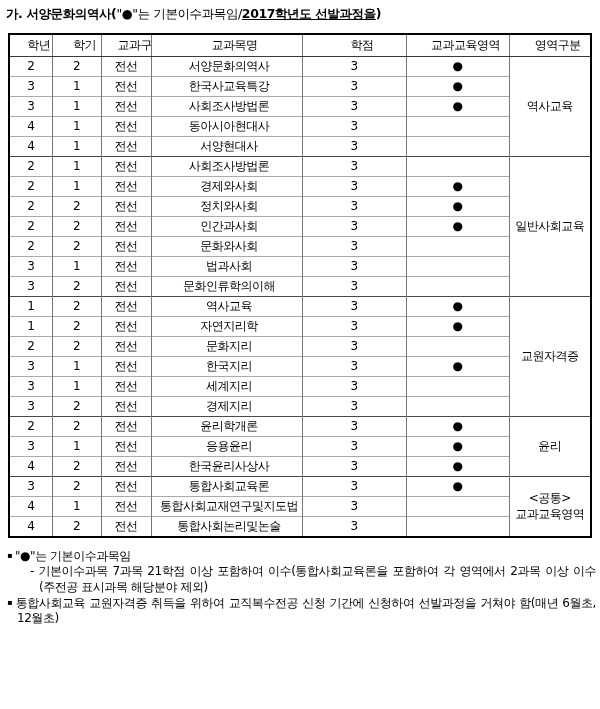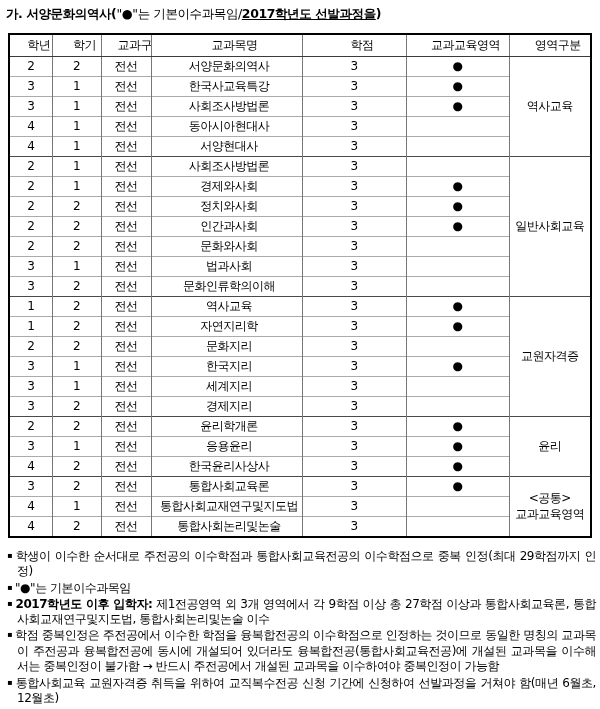--- a/index.html
+++ b/index.html
@@ -280,20 +280,18 @@
           <td>2</td>
           <td>전선</td>
           <td class="name">통합사회논리및논술</td>
           <td>3</td>
           <td class="dot"></td>
         </tr>
       </tbody>
   </table>
 
   <div class="notes" id="notes">
-      <div class="note"><span class="bullet">▪</span><span>학생이 이수한 순서대로 주전공의 이수학점과 통합사회교육전공의 이수학점으로 중복 인정(최대 29학점까지 인정)</span></div>
       <div class="note"><span class="bullet">▪</span><span>"●"는 기본이수과목임</span></div>
-      <div class="note"><span class="bullet">▪</span><b>2017학년도 이후 입학자:</b><span> 제1전공영역 외 3개 영역에서 각 9학점 이상 총 27학점 이상과 통합사회교육론, 통합사회교재연구및지도법, 통합사회논리및논술 이수</span></div>
-      <div class="note"><span class="bullet">▪</span><span>학점 중복인정은 주전공에서 이수한 학점을 융복합전공의 이수학점으로 인정하는 것이므로 동일한 명칭의 교과목이 주전공과 융복합전공에 동시에 개설되어 있더라도 융복합전공(통합사회교육전공)에 개설된 교과목을 이수해서는 중복인정이 불가함 → 반드시 주전공에서 개설된 교과목을 이수하여야 중복인정이 가능함</span></div>
+      <div class="note-sub">- 기본이수과목 7과목 21학점 이상 포함하여 이수(통합사회교육론을 포함하여 각 영역에서 2과목 이상 이수(주전공 표시과목 해당분야 제외)</div>
       <div class="note"><span class="bullet">▪</span><span>통합사회교육 교원자격증 취득을 위하여 교직복수전공 신청 기간에 신청하여 선발과정을 거쳐야 함(매년 6월초, 12월초)</span></div>
     </div>
 
 </div>
 
 </body></html>

